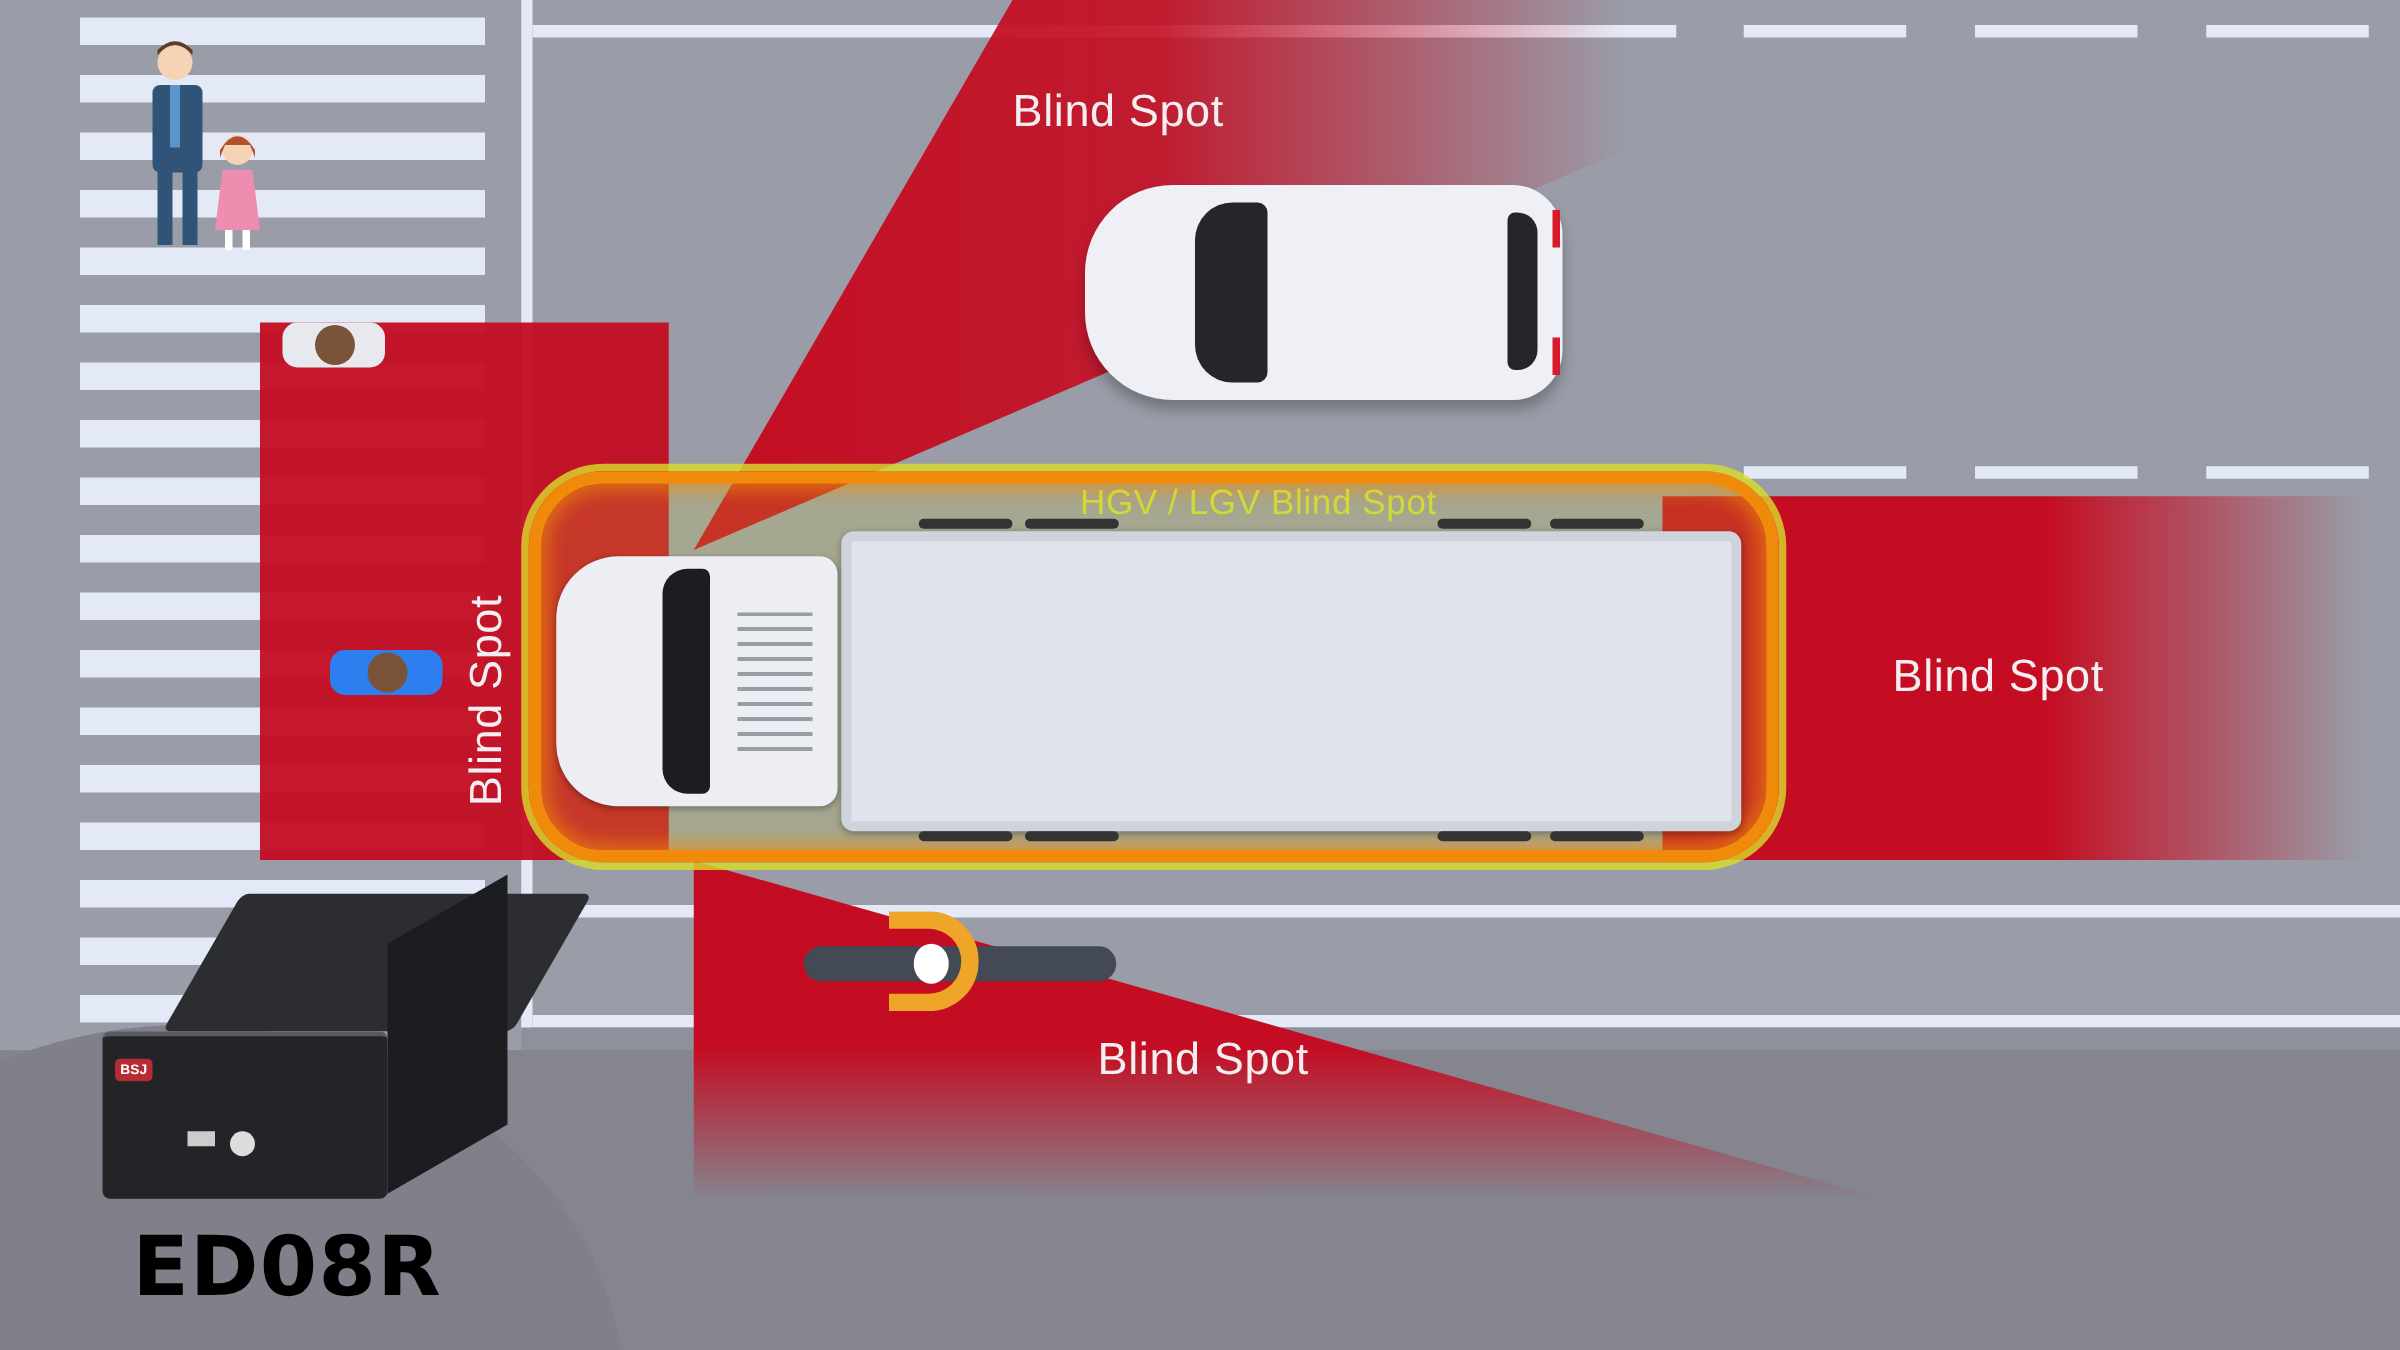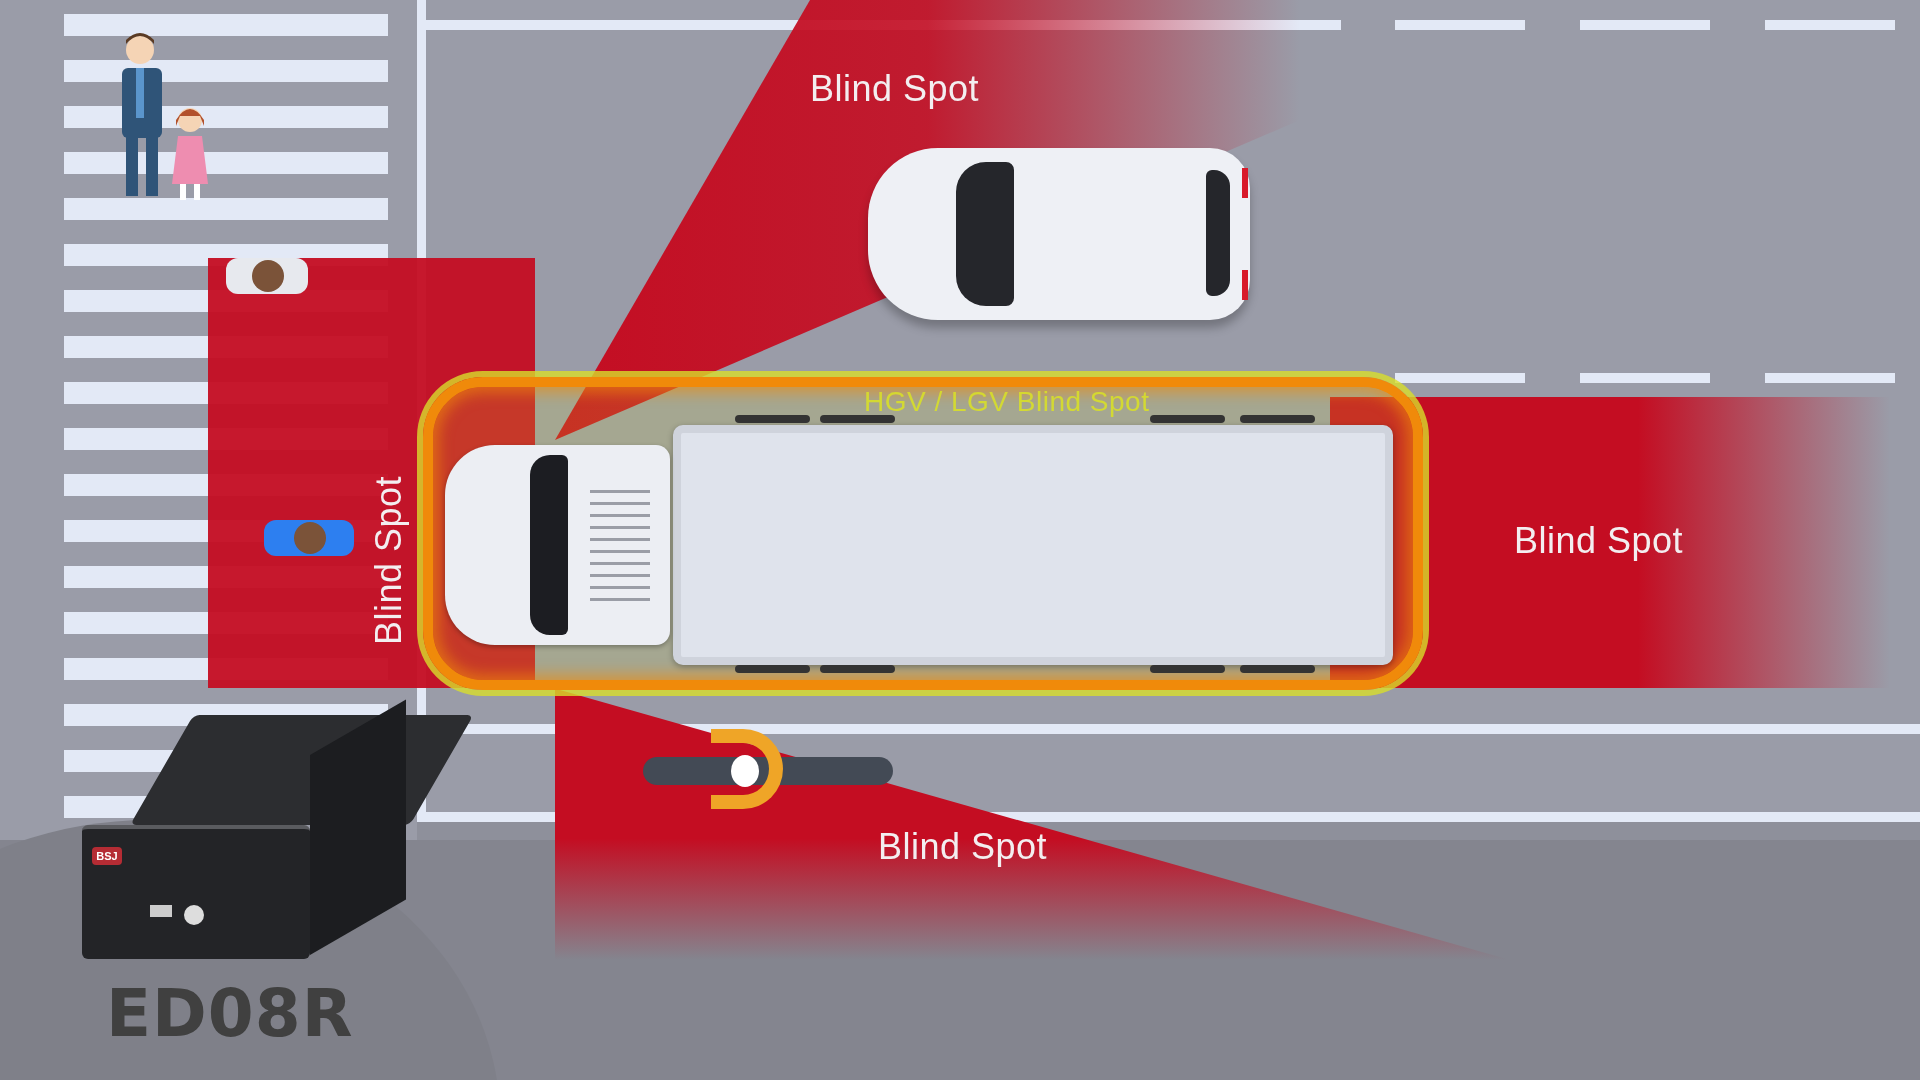--- a/index.html
+++ b/index.html
@@ -1,21 +1,21 @@
 <!DOCTYPE html>
 <html><head>
 <meta charset="utf-8">
 <style>
   html, body { margin:0; padding:0; }
   body { width:1920px; height:1080px; overflow:hidden; position:relative; background:#9a9ca8; font-family:"Liberation Sans", sans-serif; }
   .abs { position:absolute; }
   .stripe { position:absolute; background:#e3e9f6; height:22px; }
   .lane { position:absolute; background:#e3e9f6; }
   .label { position:absolute; color:#f3eef0; font-family:"Liberation Sans", sans-serif; font-size:36px; white-space:nowrap; letter-spacing:0.5px; }
-  .product-label { position:absolute; color:#404040; font-family:"DejaVu Sans", sans-serif; font-weight:bold; font-size:66px; letter-spacing:1px; }
+  .product-label { position:absolute; color:#000000; font-family:"DejaVu Sans", sans-serif; font-weight:bold; font-size:66px; letter-spacing:1px; }
 </style>
 </head>
 <body>
 
 <div class="abs" style="left:0; top:840px; width:1920px; height:240px; background:#84858f;"></div>
 <div class="abs" style="left:-200px; top:820px; width:700px; height:600px; border-radius:50%; background:#7f8089;"></div>
 
 <div>
   <div class="stripe" style="left:64px; width:324px; top:14px;"></div>
   <div class="stripe" style="left:64px; width:324px; top:60px;"></div>

